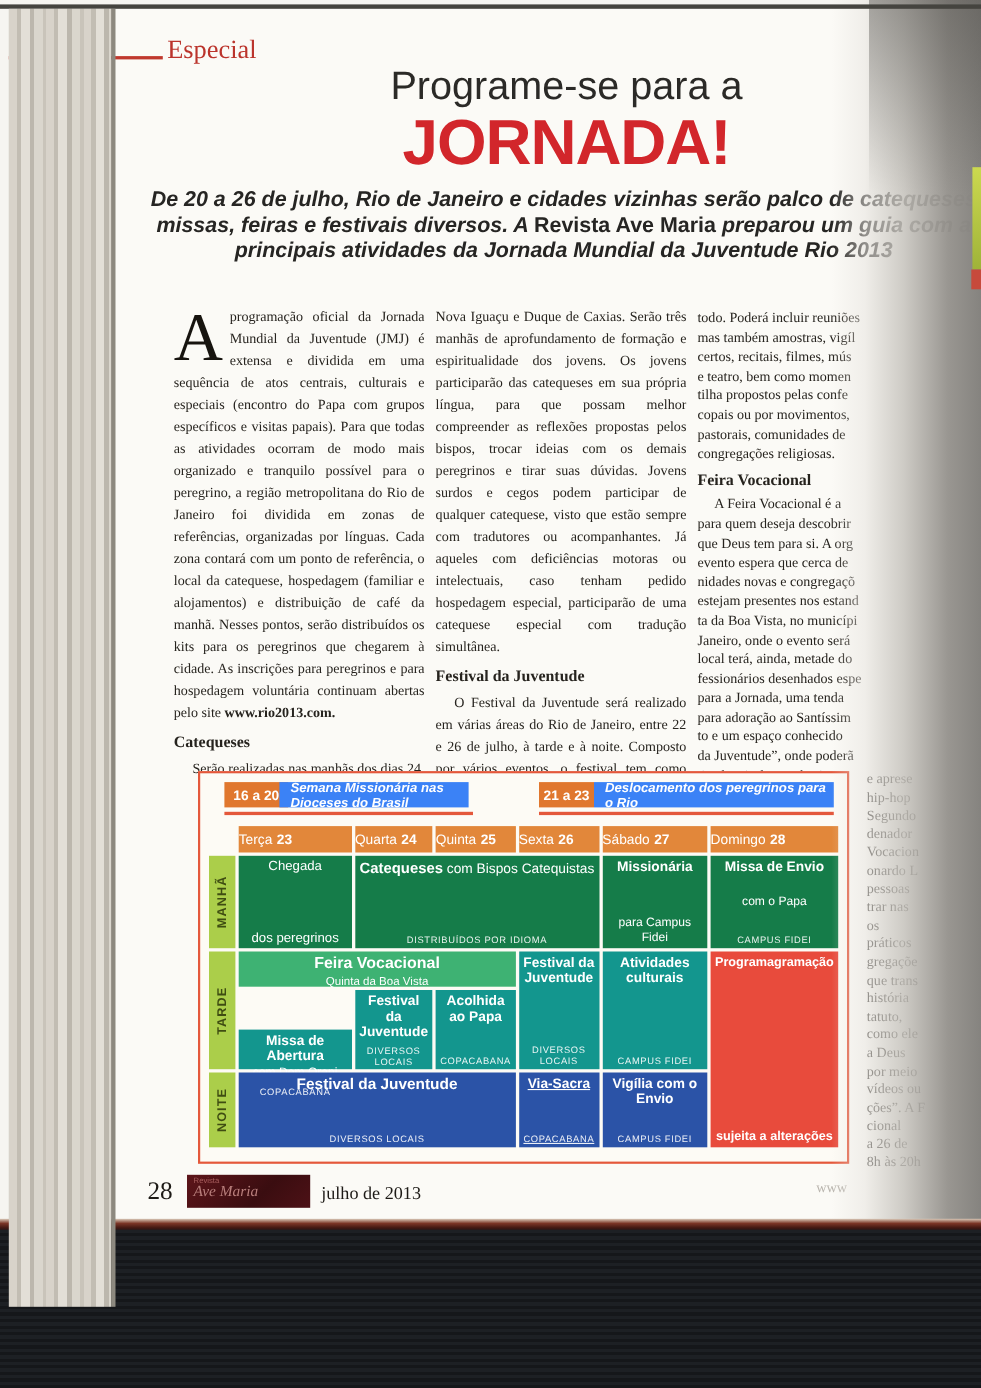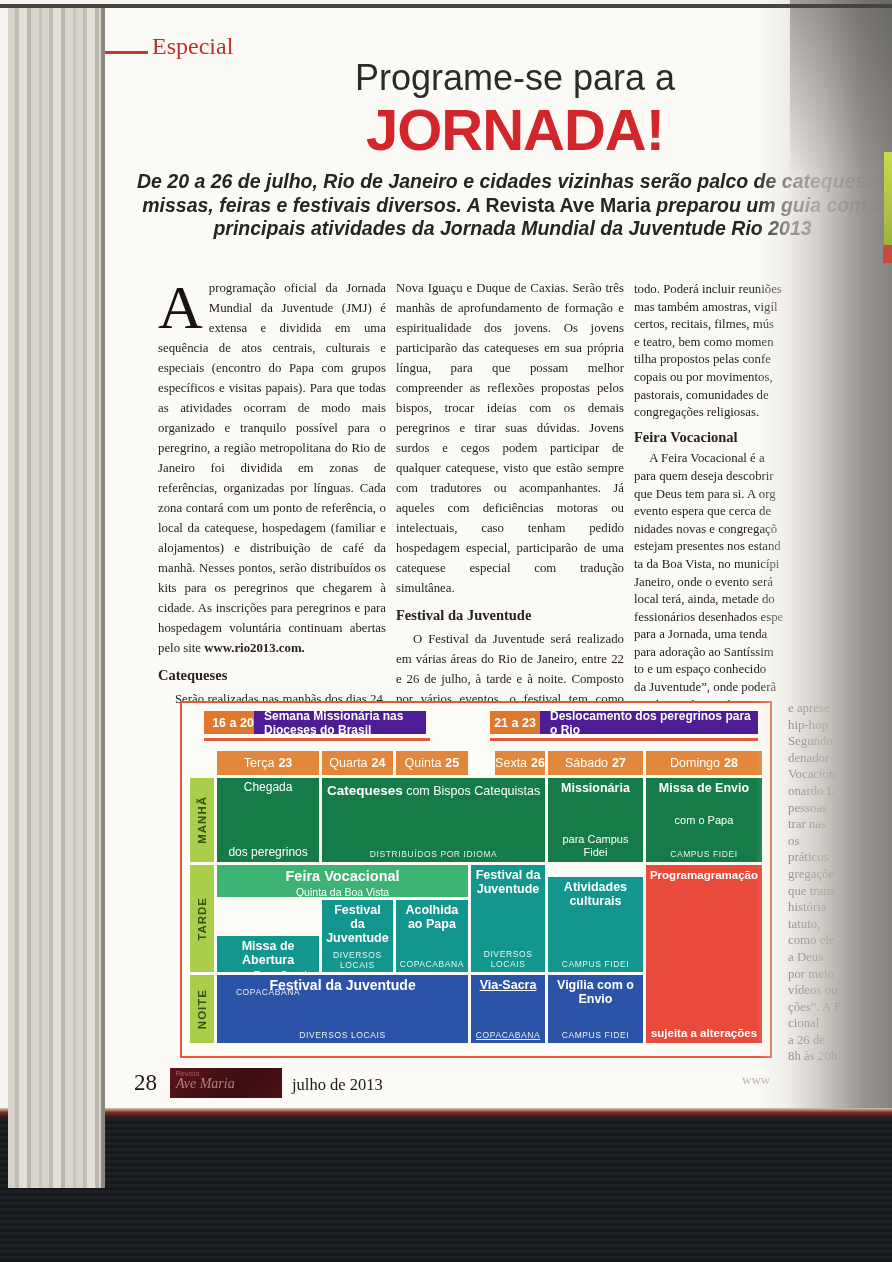--- a/index.html
+++ b/index.html
@@ -54,48 +54,48 @@
   .sidecol{position:absolute;left:788px;top:700px;width:110px;z-index:2;
     font-size:12.8px;line-height:16.6px;color:#2a2722;}
   .ghost-www{position:absolute;left:742px;top:1072px;font-size:13px;color:#b9b5ae;z-index:2;}
 
   
   .sched{position:absolute;left:180px;top:701px;width:592px;height:357px;background:#fdfbf5;
     border:2px solid #e4583b;z-index:5;padding:8px;font-family:"Liberation Sans",sans-serif;}
   .bars{position:relative;height:40px;}
   .badge{position:absolute;height:23px;background:#e0772e;color:#fff;font-weight:bold;font-size:12.5px;
     display:flex;align-items:center;justify-content:center;}
-  .bar{position:absolute;height:23px;background:#4c1d95;color:#fff;font-weight:bold;font-size:12px;
-    display:flex;align-items:center;padding-left:10px;}
+  .bar{position:absolute;height:23px;background:#3b82f6;color:#fff;font-weight:bold;font-size:12px;
+    display:flex;align-items:center;padding-left:10px;font-style:italic;}
   .bar-underline{position:absolute;height:3px;background:#e4583b;}
   .grid{display:grid;width:100%;
     grid-template-columns:24px 1.42fr 0.97fr 1fr 1.01fr 1.32fr 1.5fr;
     grid-template-rows:24px 84px 32px 72px 68px;gap:3px;}
-  .dayhead{background:#e2873a;color:#fff;font-size:12.5px;display:flex;align-items:center;justify-content:center;gap:4px;}
+  .dayhead{background:#e2873a;color:#fff;font-size:12.5px;display:flex;align-items:center;gap:4px;}
   .dayhead b{font-weight:bold;}
   .timelab{background:#abce4a;display:flex;align-items:center;justify-content:center;}
   .timelab span{writing-mode:vertical-rl;transform:rotate(180deg);font-weight:bold;font-size:11.5px;
     color:#3f4d12;letter-spacing:1px;}
   .cell{display:flex;flex-direction:column;align-items:center;justify-content:space-between;text-align:center;
     color:#fff;padding:3px 4px;gap:2px;}
   .cell .t{font-weight:bold;font-size:12.5px;line-height:14px;}
   .cell .tr{font-weight:normal;font-size:11px;line-height:13px;}
   .cell .loc{font-size:8.5px;letter-spacing:0.6px;opacity:0.9;margin-top:3px;}
   .dkgreen{background:#157c49;}
   .ltgreen{background:#3eb273;}
   .teal{background:#13968e;}
   .blue{background:#2b53a7;}
   .redcell{background:#e84b3c;}
   .c-chegada{grid-column:2;grid-row:2;}
   .c-catequeses{grid-column:3/6;grid-row:2;}
   .c-peregrinacao{grid-column:6;grid-row:2;}
   .c-missaenvio{grid-column:7;grid-row:2;}
   .c-feira{grid-column:2/5;grid-row:3;}
   .c-festivalsex{grid-column:5;grid-row:3/5;}
-  .c-atividades{grid-column:6;grid-row:3/5;margin-top:12px;}
+  .c-atividades{grid-column:6;grid-row:3/5;}
   .c-aviso{grid-column:7;grid-row:3/6;font-weight:bold;font-size:11.5px;line-height:14px;}
   .c-missaabertura{grid-column:2;grid-row:4;margin-top:36px;}
   .c-festivalqua{grid-column:3;grid-row:4;}
   .c-acolhida{grid-column:4;grid-row:4;}
   .c-festivalnoite{grid-column:2/5;grid-row:5;}
   .c-viasacra{grid-column:5;grid-row:5;text-decoration:underline;}
   .c-vigilia{grid-column:6;grid-row:5;}
   .lab-manha{grid-column:1;grid-row:2;}
   .lab-tarde{grid-column:1;grid-row:3/5;}
   .lab-noite{grid-column:1;grid-row:5;}
@@ -213,21 +213,21 @@
           <b data-name="day-number">23</b>
         </div>
       <div class="dayhead" style="grid-column:3;grid-row:1;" data-name="day-header">
           <span data-name="day-name">Quarta</span>
           <b data-name="day-number">24</b>
         </div>
       <div class="dayhead" style="grid-column:4;grid-row:1;" data-name="day-header">
           <span data-name="day-name">Quinta</span>
           <b data-name="day-number">25</b>
         </div>
-      <div class="dayhead" style="grid-column:5;grid-row:1;margin-left:24px;" data-name="day-header">
+      <div class="dayhead" style="grid-column:5;grid-row:1;" data-name="day-header">
           <span data-name="day-name">Sexta</span>
           <b data-name="day-number">26</b>
         </div>
       <div class="dayhead" style="grid-column:6;grid-row:1;" data-name="day-header">
           <span data-name="day-name">Sábado</span>
           <b data-name="day-number">27</b>
         </div>
       <div class="dayhead" style="grid-column:7;grid-row:1;" data-name="day-header">
           <span data-name="day-name">Domingo</span>
           <b data-name="day-number">28</b>

